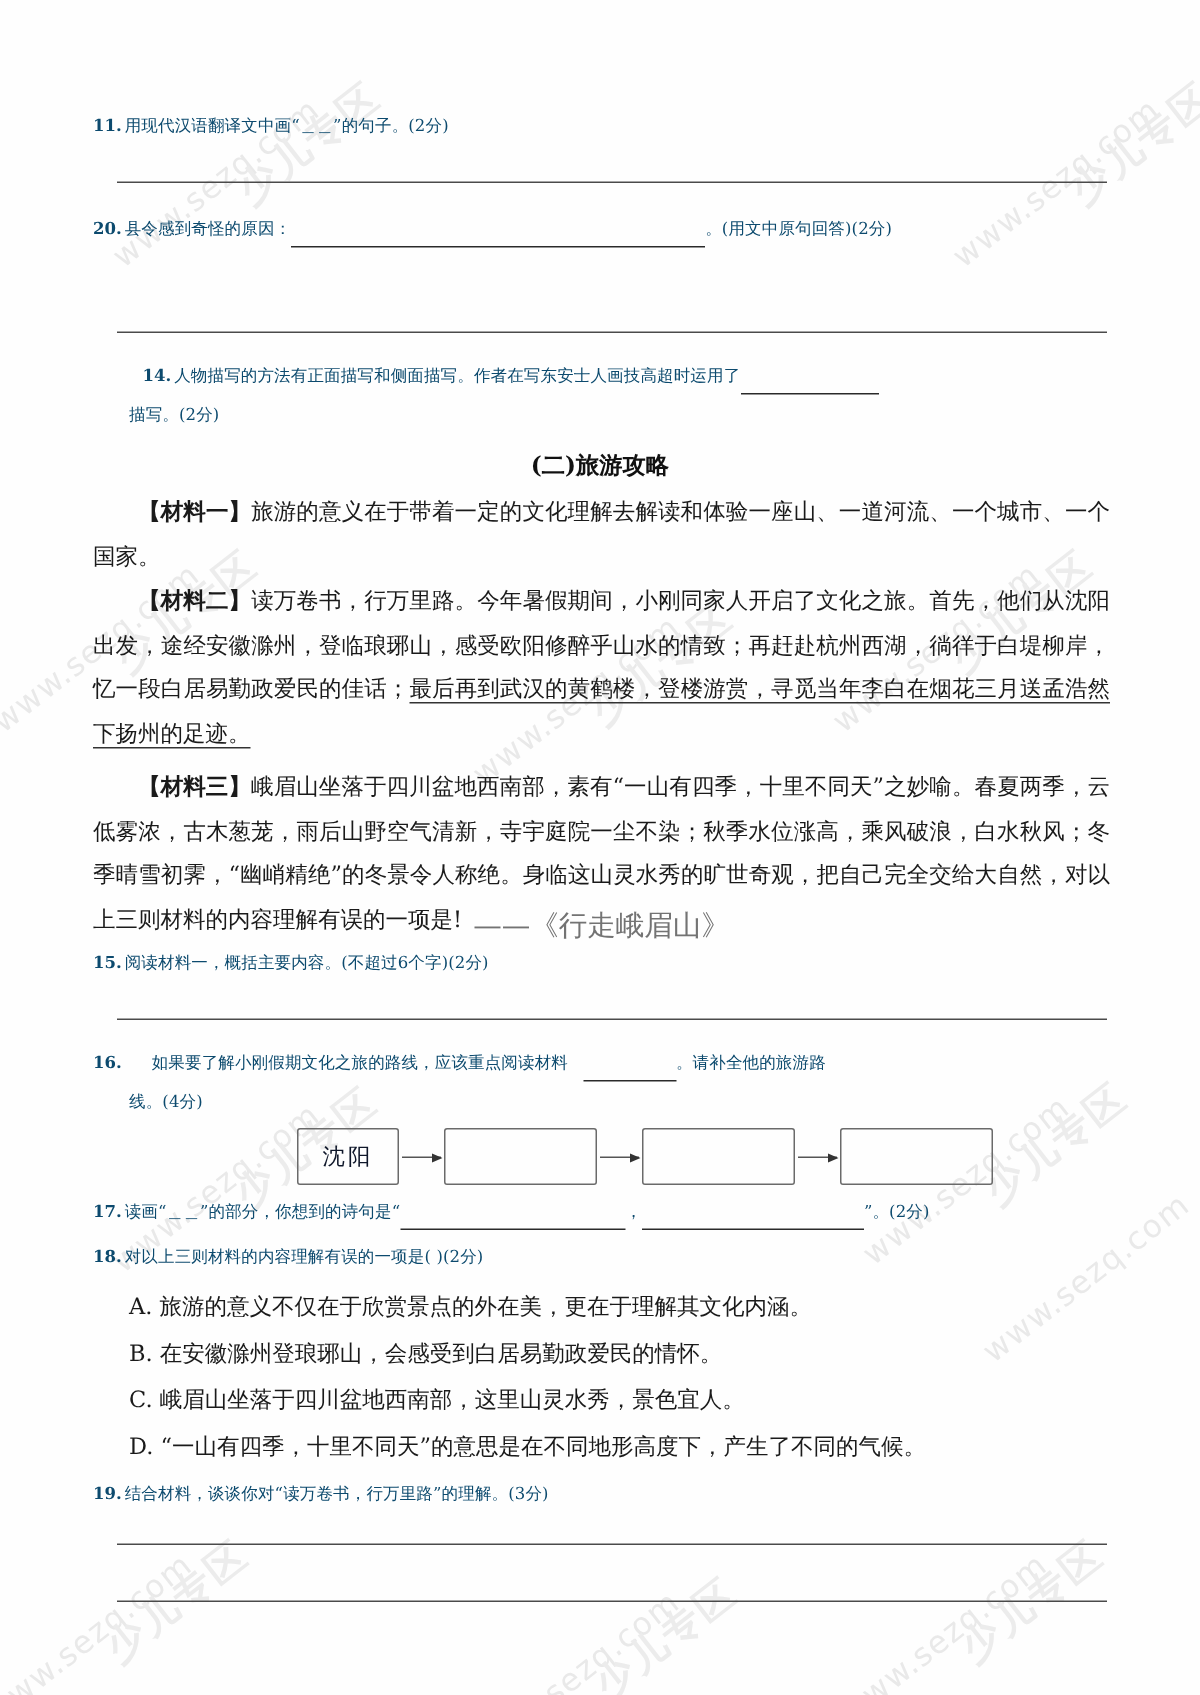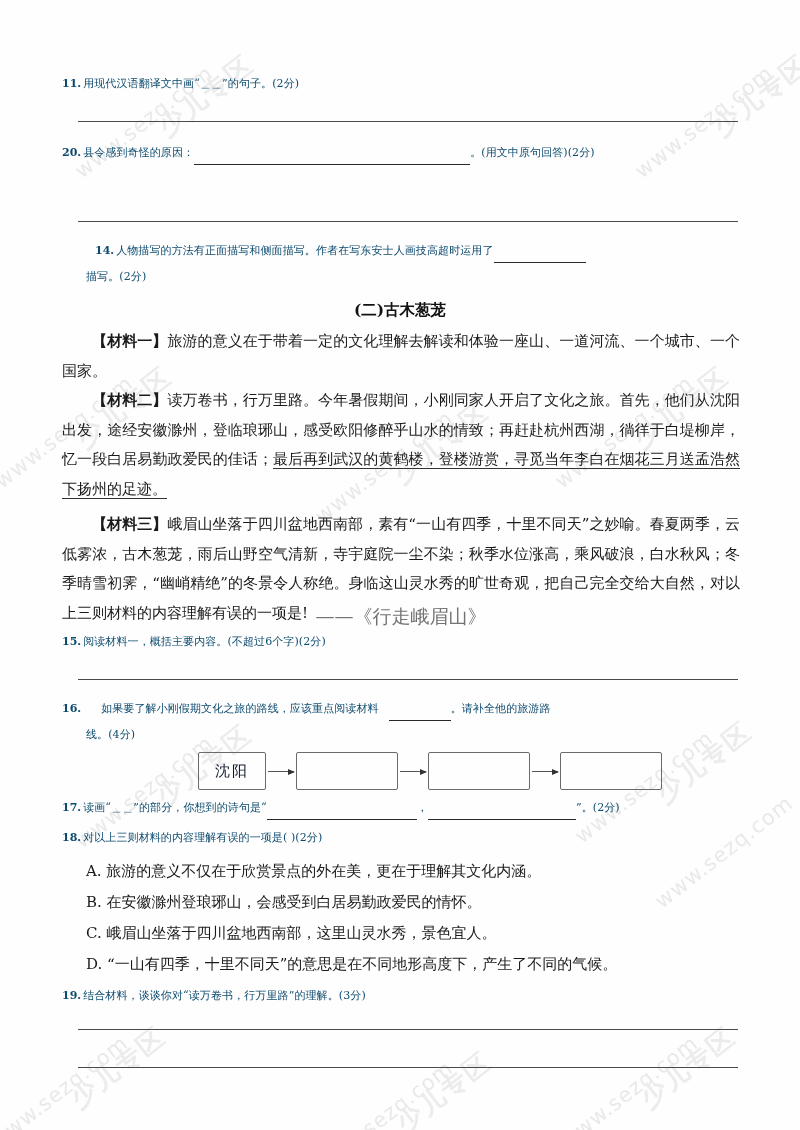--- a/index.html
+++ b/index.html
@@ -210,21 +210,21 @@
 
     <div class="ruleline" style="left:78px; top:221px; width:660px;"></div>
 
     <div class="row" style="top:243px;margin-left:33px;">
       <span class="qnum">14.</span><span class="txt">人物描写的方法有正面描写和侧面描写。作者在写东安士人画技高超时运用了</span><span class="blank" style="width:92px;">&nbsp;</span>
     </div>
     <div class="row" style="top:269px; left:86px;">
       <span class="txt">描写。(2分)</span>
     </div>
 
-    <div class="center-head" style="top:300px;">(二)古木葱茏</div>
+    <div class="center-head" style="top:300px;">(二)旅游攻略</div>
 
     <div class="para" style="top:327px;">
       <span class="ind"></span><span class="tag">【材料一】</span><span>旅游的意义在于带着一定的文化理解去解读和体验一座山、一道河流、一个城市、一个国家。</span>
     </div>
 
     <div class="para" style="top:386px;">
       <span class="ind"></span><span class="tag">【材料二】</span><span>读万卷书，行万里路。今年暑假期间，小刚同家人开启了文化之旅。首先，他们从沈阳出发，途经安徽滁州，登临琅琊山，感受欧阳修醉乎山水的情致；再赶赴杭州西湖，徜徉于白堤柳岸，忆一段白居易勤政爱民的佳话；</span><span class="uline">最后再到武汉的黄鹤楼，登楼游赏，寻觅当年李白在烟花三月送孟浩然下扬州的足迹。</span>
     </div>
 
     <div class="para" style="top:510px;">

